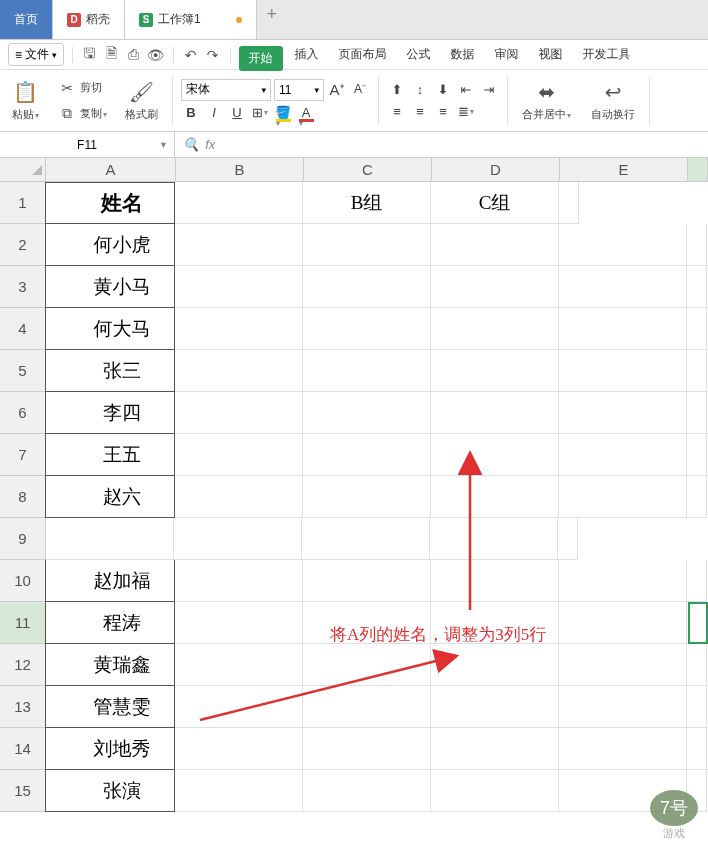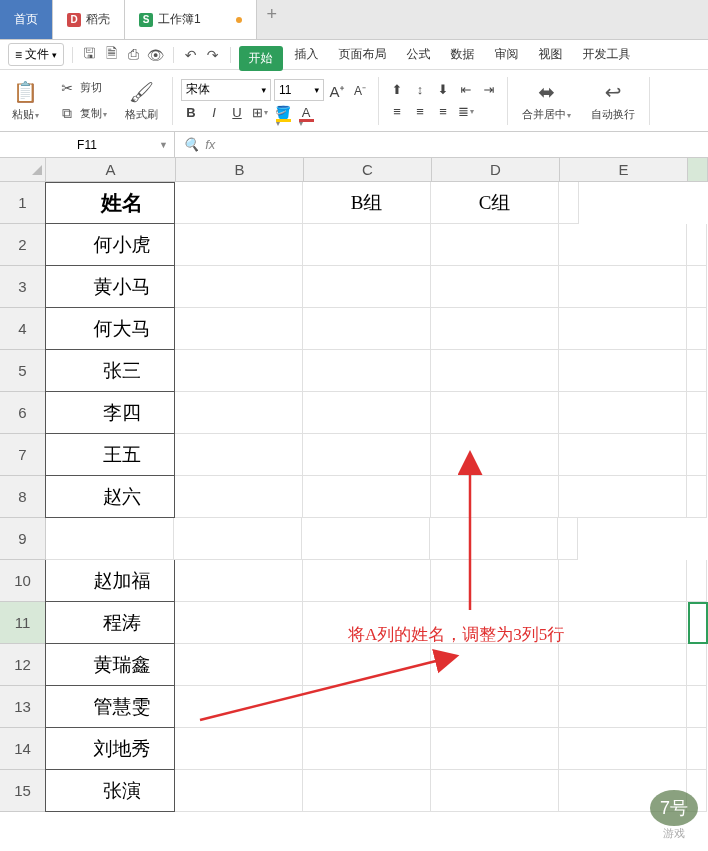--- a/index.html
+++ b/index.html
@@ -27,21 +27,21 @@
 
 .ribbon { display: flex; height: 62px; border-bottom: 1px solid #ccc; padding: 4px 6px; gap: 8px; font-size: 11px; align-items: center; }
 .rgroup { display: flex; flex-direction: column; gap: 2px; }
 .rbtn { display: flex; align-items: center; gap: 3px; padding: 2px 4px; cursor: pointer; color: #444; }
 .rbtn-big { display: flex; flex-direction: column; align-items: center; justify-content: center; padding: 2px 6px; cursor: pointer; font-size: 11px; color: #444; gap: 2px; }
 .rico { width: 20px; height: 20px; display: flex; align-items: center; justify-content: center; color: #555; font-size: 14px; }
 .rico-big { width: 26px; height: 26px; font-size: 20px; }
 .rsep { width: 1px; height: 48px; background: #e0e0e0; }
 .font-sel { border: 1px solid #ccc; height: 22px; padding: 0 4px; font-size: 12px; width: 90px; display: flex; align-items: center; justify-content: space-between; cursor: pointer; }
 .size-sel { border: 1px solid #ccc; height: 22px; padding: 0 4px; font-size: 12px; width: 50px; display: flex; align-items: center; justify-content: space-between; cursor: pointer; }
-.fmt-row { display: flex; gap: 3px; align-items: flex-end; }
+.fmt-row { display: flex; gap: 3px; align-items: flex-start; }
 .fmt-btn { width: 20px; height: 20px; display: flex; align-items: center; justify-content: center; cursor: pointer; font-size: 13px; color: #444; }
 .color-bar-y::after { content: ""; display: block; position: absolute; bottom: 1px; left: 2px; right: 2px; height: 3px; background: #ffcc00; }
 .color-bar-r::after { content: ""; display: block; position: absolute; bottom: 1px; left: 2px; right: 2px; height: 3px; background: #d04040; }
 .rel { position: relative; }
 .dd::after { content: "▾"; font-size: 8px; margin-left: 1px; color: #888; }
 
 
 .fbar { display: flex; height: 26px; border-bottom: 1px solid #ccc; align-items: center; }
 .namebox { width: 175px; border-right: 1px solid #ccc; height: 100%; display: flex; align-items: center; padding: 0 10px; font-size: 12px; justify-content: center; position: relative; }
 .namebox .ddarr { position: absolute; right: 6px; font-size: 9px; color: #888; }
@@ -69,21 +69,21 @@
 .cell.C { width: 128px; }
 .cell.D { width: 128px; }
 .cell.E { width: 128px; }
 .cell.F { width: 20px; }
 .cell.hdr { font-weight: bold; font-size: 21px; }
 .row:first-of-type .cell.A { border-top: 1px solid #555; }
 .cell.A { border-left: 1px solid #555; margin-left: -1px; padding-left: 24px; }
 .row.r1 .cell.A { border-top: 1px solid #555; }
 
 
-.anno-text { position: absolute; color: #e03030; font-size: 17px; top: 623px; left: 348px; font-family: "SimSun", serif; }
+.anno-text { position: absolute; color: #e03030; font-size: 17px; top: 623px; left: 330px; font-family: "SimSun", serif; }
 .arrows { position: absolute; pointer-events: none; }
 
 
 .wm { position: absolute; right: 10px; bottom: 10px; opacity: 0.7; font-size: 11px; color: #888; }
 .wm-badge { background: #5a7a4a; color: #fff; padding: 6px 10px; border-radius: 50%; font-size: 18px; font-weight: normal; display: inline-block; }
 .wm .txt { display: block; text-align: center; }
 
 .sel-frame { position: absolute; border: 2px solid #2e9e5b; pointer-events: none; }
 </style>
 </head>

